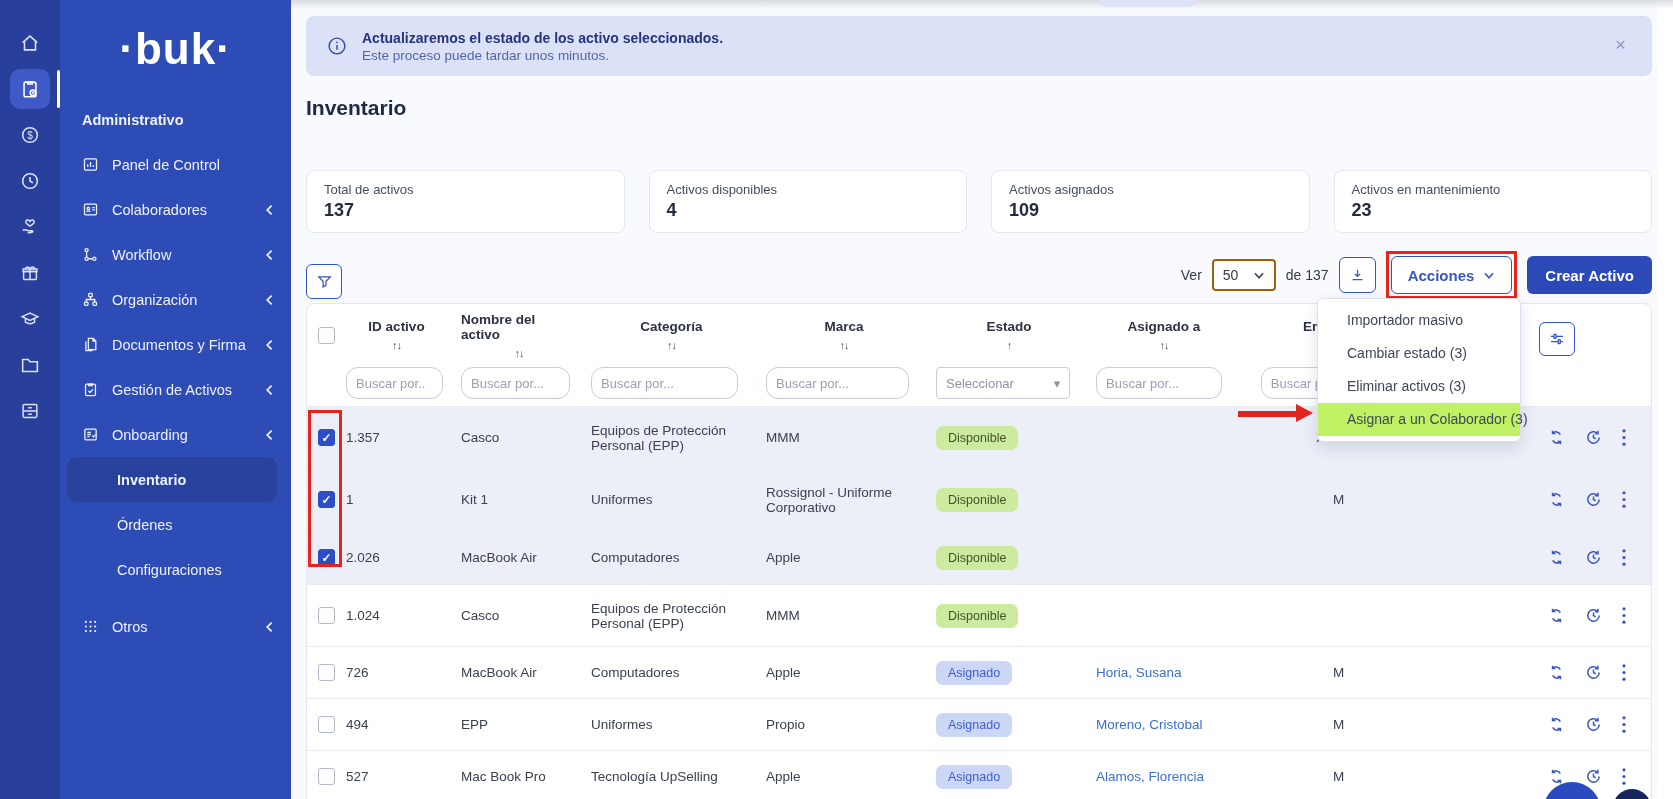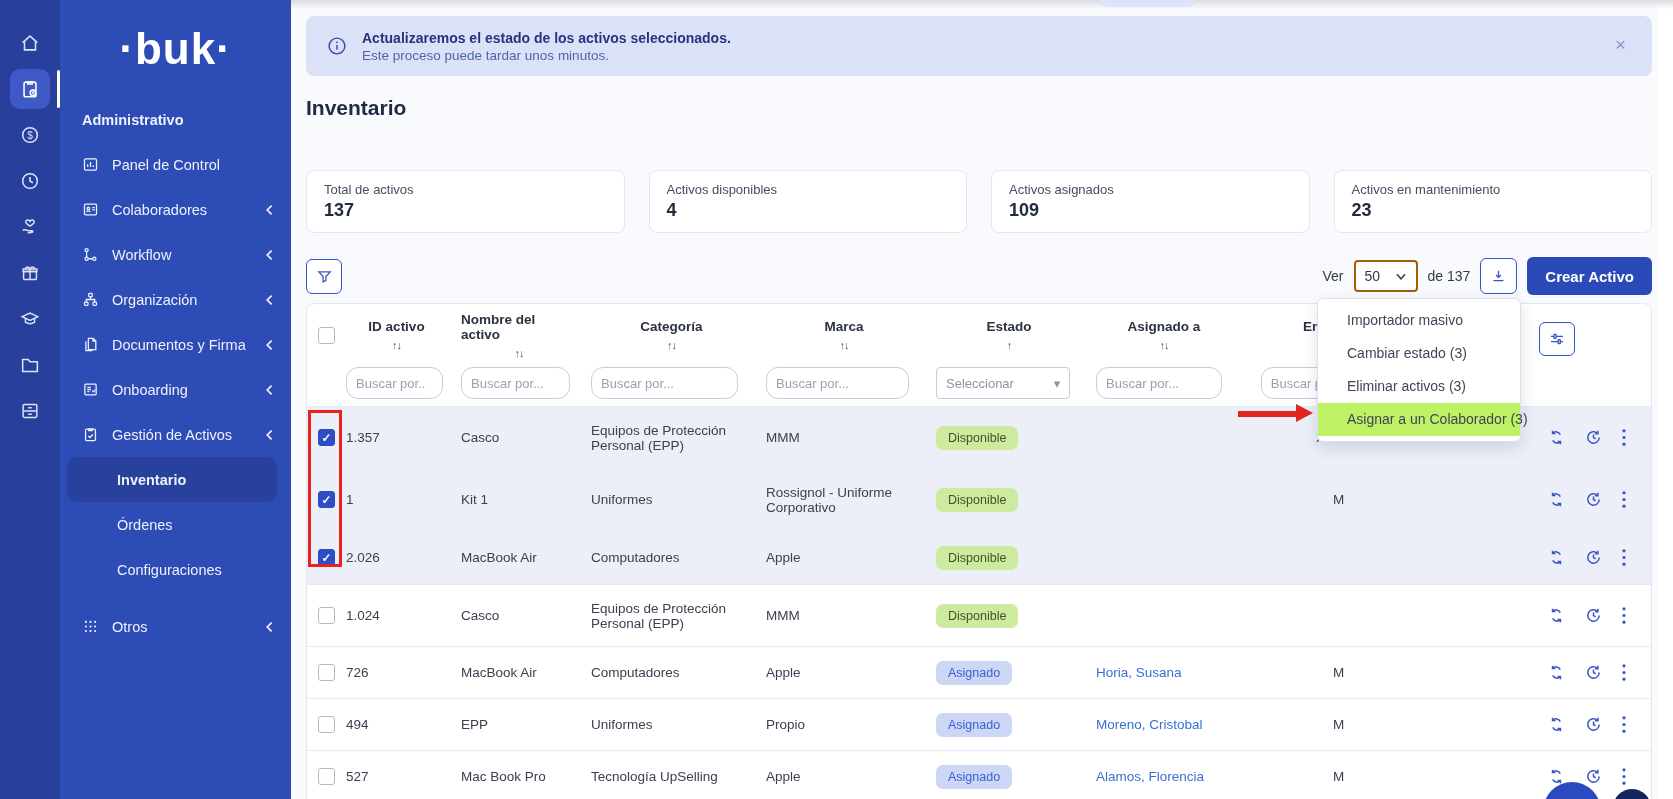--- a/index.html
+++ b/index.html
@@ -37,21 +37,21 @@
   .banner .close { position:absolute; right:26px; top:18px; font-size:19px; color:#8b97c9; cursor:pointer; }
   .info-ic { color:#3a4ea0; display:flex; }
 
   .page-title { font-size:21px; font-weight:700; color:#1e2945; margin-top:20px; }
 
   .stats { display:flex; gap:24px; margin-top:50px; }
   .stat { flex:1; background:#fff; border:1px solid #e4e7ef; border-radius:8px; padding:11px 17px; }
   .stat .lab { font-size:13px; color:#454d61; }
   .stat .val { font-size:18px; font-weight:700; color:#222b3f; margin-top:3px; }
 
-  .toolbar { display:flex; justify-content:space-between; align-items:center; margin-top:20px; height:46px; }
+  .toolbar { display:flex; justify-content:space-between; align-items:flex-end; margin-top:20px; height:46px; }
   .btn-outline { background:#fff; border:1px solid #2f55c8; color:#3a55c4; border-radius:6px; display:flex; align-items:center; justify-content:center; cursor:pointer; }
   .filter-btn { width:36px; height:35px; }
   .right-cluster { display:flex; align-items:center; gap:10px; }
   .ver-label, .total-label { font-size:14px; color:#33394a; }
   .select-box { width:64px; height:32px; border:2px solid #a16207; border-radius:4px; background:#fff; display:flex; align-items:center; justify-content:space-between; padding:0 9px; font-size:14px; color:#33394a; cursor:pointer; }
   .dl-btn { width:37px; height:36px; }
   .red-outline { border:3px solid #e8231d; padding:2px; }
   .actions-btn { height:38px; padding:0 16px; font-size:15px; gap:9px; font-weight:700; }
   .create-btn { height:38px; padding:0 18px; background:#2b4ab8; color:#fff; font-size:15px; font-weight:700; border:none; border-radius:6px; cursor:pointer; }
 
@@ -250,39 +250,39 @@
         <span>Documentos y Firma</span>
         <span class="chev">
             <svg width="12" height="14" viewBox="0 0 12 16" fill="none" stroke="currentColor" stroke-width="2">
               <polyline points="9,3 4,8 9,13"></polyline>
             </svg>
           </span>
       </div>
       <div class="sb-item">
         <span>
             <svg width="17" height="17" viewBox="0 0 24 24" fill="none" stroke="currentColor" stroke-width="1.8">
-              <rect x="4" y="4.5" width="16" height="15" rx="1.6"></rect>
-              <path d="M7.5 9h5 M7.5 12h5 M7.5 15h3 M14.3 13.6l1.8 1.8 2.9-3.2"></path>
-            </svg>
-          </span>
-        <span>Onboarding</span>
+              <rect x="5" y="4.5" width="14" height="16" rx="1.8"></rect>
+              <path d="M9.5 4.5h5v2h-5z M9 14l2.2 2.2 4.3-4.4"></path>
+            </svg>
+          </span>
+        <span>Gestión de Activos</span>
         <span class="chev">
             <svg width="12" height="14" viewBox="0 0 12 16" fill="none" stroke="currentColor" stroke-width="2">
               <polyline points="9,3 4,8 9,13"></polyline>
             </svg>
           </span>
       </div>
       <div class="sb-item">
         <span>
             <svg width="17" height="17" viewBox="0 0 24 24" fill="none" stroke="currentColor" stroke-width="1.8">
-              <rect x="5" y="4.5" width="14" height="16" rx="1.8"></rect>
-              <path d="M9.5 4.5h5v2h-5z M9 14l2.2 2.2 4.3-4.4"></path>
-            </svg>
-          </span>
-        <span>Gestión de Activos</span>
+              <rect x="4" y="4.5" width="16" height="15" rx="1.6"></rect>
+              <path d="M7.5 9h5 M7.5 12h5 M7.5 15h3 M14.3 13.6l1.8 1.8 2.9-3.2"></path>
+            </svg>
+          </span>
+        <span>Onboarding</span>
         <span class="chev">
             <svg width="12" height="14" viewBox="0 0 12 16" fill="none" stroke="currentColor" stroke-width="2">
               <polyline points="9,3 4,8 9,13"></polyline>
             </svg>
           </span>
       </div>
       <div class="sb-sub active">
           <span>Inventario</span>
         </div>
       <div class="sb-sub">
@@ -322,21 +322,21 @@
 
     <div class="banner">
       <span class="info-ic">
           <svg width="22" height="22" viewBox="0 0 24 24" fill="none" stroke="currentColor" stroke-width="1.6">
             <circle cx="12" cy="12" r="8.6"></circle>
             <path d="M12 11v5"></path>
             <circle cx="12" cy="8" r="1" fill="currentColor" stroke="none"></circle>
           </svg>
         </span>
       <span class="txt">
-        <span class="t1">Actualizaremos el estado de los activos seleccionados.</span>
+        <span class="t1">Actualizaremos el estado de los activo seleccionados.</span>
         <span class="t2">Este proceso puede tardar unos minutos.</span>
       </span>
       <span class="close">×</span>
     </div>
 
     <div class="page-title">Inventario</div>
 
     <div class="stats">
       <div class="stat">
         <div class="lab">Total de activos</div>
@@ -374,20 +374,30 @@
               </svg>
             </span>
         </div>
         <span class="total-label">de 137</span>
         <div class="btn-outline dl-btn">
           <span>
               <svg width="17" height="17" viewBox="0 0 24 24" fill="none" stroke="currentColor" stroke-width="1.8">
                 <path d="M12 4v9 M8.5 9.8 12 13.3l3.5-3.5 M5 17.8h14"></path>
               </svg>
             </span>
+        </div>
+        <div class="red-outline">
+          <div class="btn-outline actions-btn">
+            <span>Acciones</span>
+            <span>
+                <svg width="12" height="9" viewBox="0 0 13 10" fill="none" stroke="currentColor" stroke-width="1.8">
+                  <polyline points="2,2.5 6.5,7.5 11,2.5"></polyline>
+                </svg>
+              </span>
+          </div>
         </div>
         <button class="create-btn">Crear Activo</button>
       </div>
     </div>
 
     <div class="table-card">
       <div class="btn-outline cols-btn">
         <span>
             <svg width="18" height="18" viewBox="0 0 24 24" fill="none" stroke="currentColor" stroke-width="1.8">
               <path d="M4 8.5h16 M4 15.5h16"></path>

